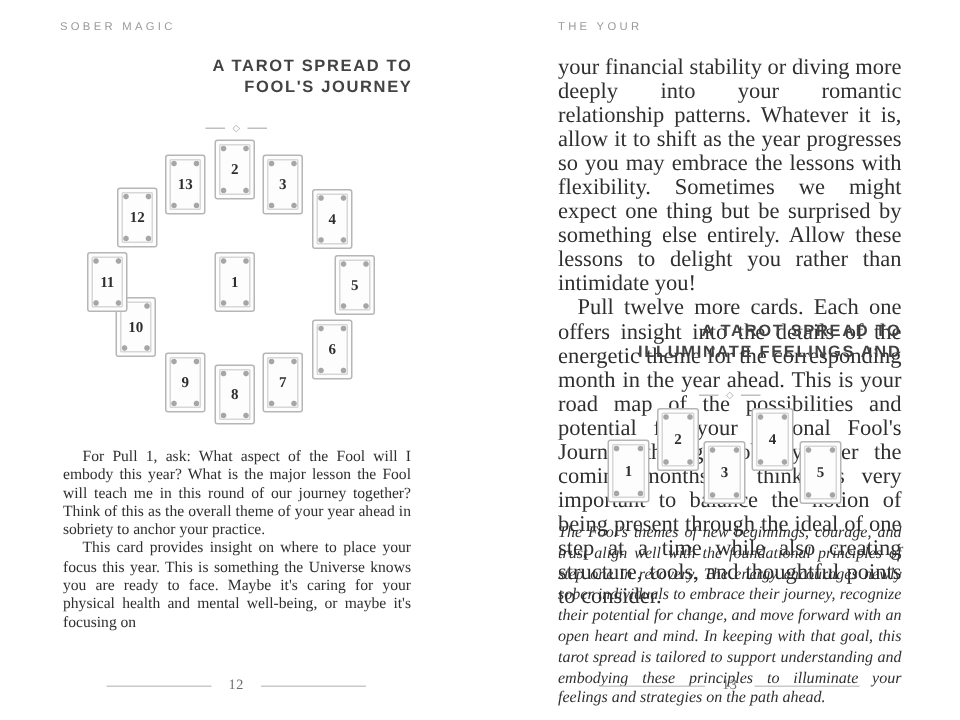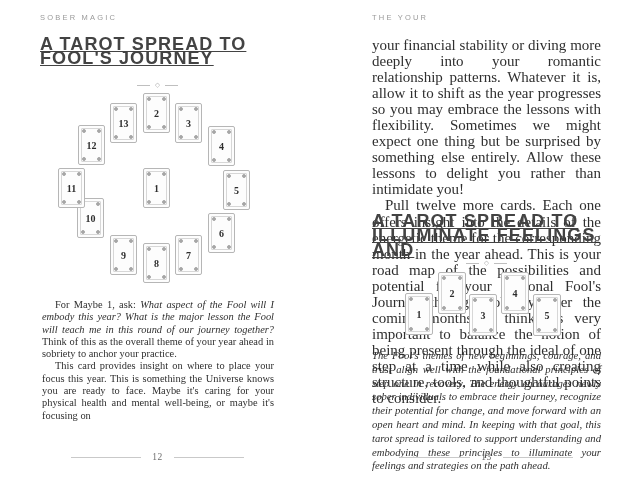--- a/index.html
+++ b/index.html
@@ -11,23 +11,23 @@
   .runhead{
     position:absolute;top:13px;text-align:left;
     font-family:"Liberation Sans",sans-serif;font-size:7.5px;
     letter-spacing:2.2px;color:#9a9a9a;
   }
   #lp-runhead{left:40px;width:235px;}
   #rp-runhead{left:372px;width:229px;}
 
   
   .sec-title{
-    position:absolute;text-align:left;
+    position:absolute;text-align:right;
     font-family:"Liberation Sans",sans-serif;font-weight:bold;
-    font-size:18px;letter-spacing:1.1px;line-height:14.4px;color:#434343;text-decoration:underline;
+    font-size:11px;letter-spacing:1.1px;line-height:14.4px;color:#434343;
   }
   #lp-title{left:40px;top:37px;width:235px;}
   #rp-title{left:372px;top:214px;width:229px;}
 
   
   .divider{position:absolute;display:flex;align-items:center;justify-content:center;gap:5px;height:9px;}
   .divider .dline{width:13px;height:1px;background:#bfbfbf;}
   .divider .dglyph{font-family:"DejaVu Sans",sans-serif;font-size:6.5px;color:#a8a8a8;line-height:1;}
   #lp-divider{left:40px;top:81px;width:235px;}
   #rp-divider{left:372px;top:259px;width:229px;}
@@ -62,21 +62,21 @@
   .pos13{left:70px;top:13px;}
   
   .rpos1{left:33px;top:21px;}  .rpos2{left:66px;top:0;}
   .rpos3{left:97px;top:22px;}  .rpos4{left:129px;top:0;}
   .rpos5{left:161px;top:22px;}
 
   
   .body-text{position:absolute;text-align:justify;}
   .body-text p{margin:0;}
   .indent{text-indent:13px;}
-  .ital{font-style:italic;}
+  .ital{}
   #lp-body{left:42px;top:299px;width:232px;font-size:10.4px;line-height:12.3px;}
   #rp-body{left:372px;top:37px;width:229px;font-size:15px;line-height:16.05px;}
   #rp-body2{left:372px;top:349px;width:229px;font-size:10.7px;line-height:13.8px;font-style:italic;}
 
   
   .footer{position:absolute;display:flex;align-items:center;justify-content:center;gap:11px;height:12px;}
   .footer .frule{width:70px;height:1px;background:#c9c9c9;}
   .footer .pnum{font-size:9.5px;color:#6e6e6e;letter-spacing:0.5px;}
   #lp-footer{left:40px;top:451px;width:235px;}
   #rp-footer{left:372px;top:451px;width:229px;}
@@ -133,21 +133,21 @@
     </div>
   <div class="card lp-card pos12">
       <span class="cnum">12</span>
     </div>
   <div class="card lp-card pos13">
       <span class="cnum">13</span>
     </div>
 </div>
 
 <div class="body-text" id="lp-body">
-  <p class="indent"><span>For Maybe 1, ask: </span><span class="ital">What aspect of the Fool will I embody this year? What is the major lesson the Fool will teach me in this round of our journey together?</span><span> Think of this as the overall theme of your year ahead in sobriety to anchor your practice.</span></p>
+  <p class="indent"><span>For Pull 1, ask: </span><span class="ital">What aspect of the Fool will I embody this year? What is the major lesson the Fool will teach me in this round of our journey together?</span><span> Think of this as the overall theme of your year ahead in sobriety to anchor your practice.</span></p>
   <p class="indent">This card provides insight on where to place your focus this year. This is something the Universe knows you are ready to face. Maybe it's caring for your physical health and mental well-being, or maybe it's focusing on</p>
 </div>
 
 <div class="footer" id="lp-footer">
   <span class="frule"></span>
   <span class="pnum">12</span>
   <span class="frule"></span>
 </div>
 
 <div class="runhead" id="rp-runhead">THE YOUR</div>

